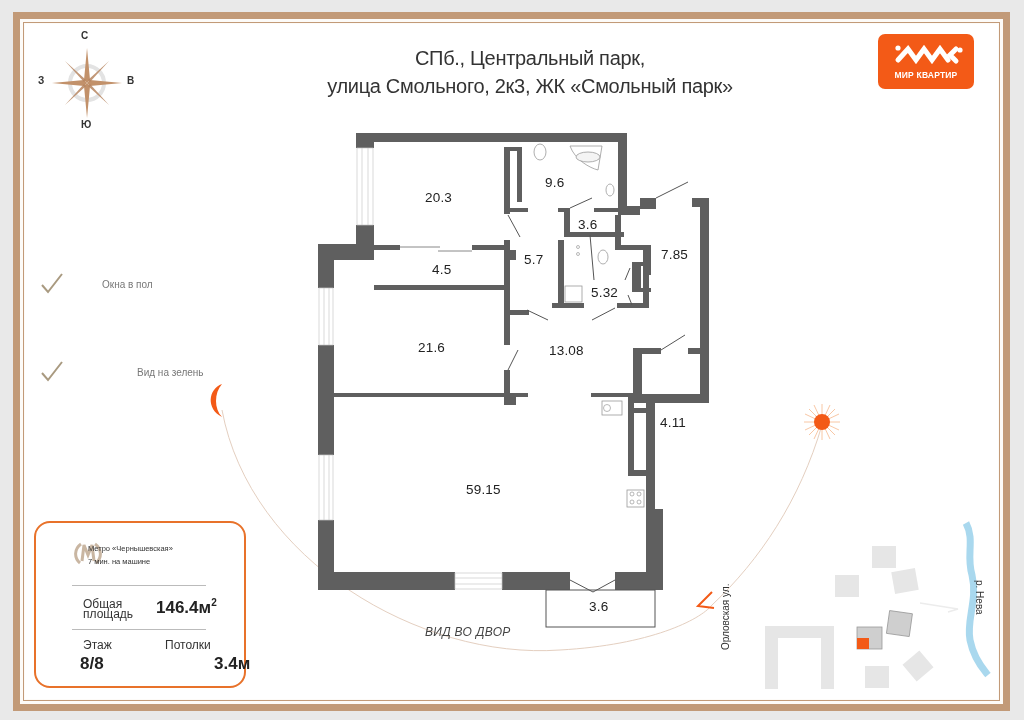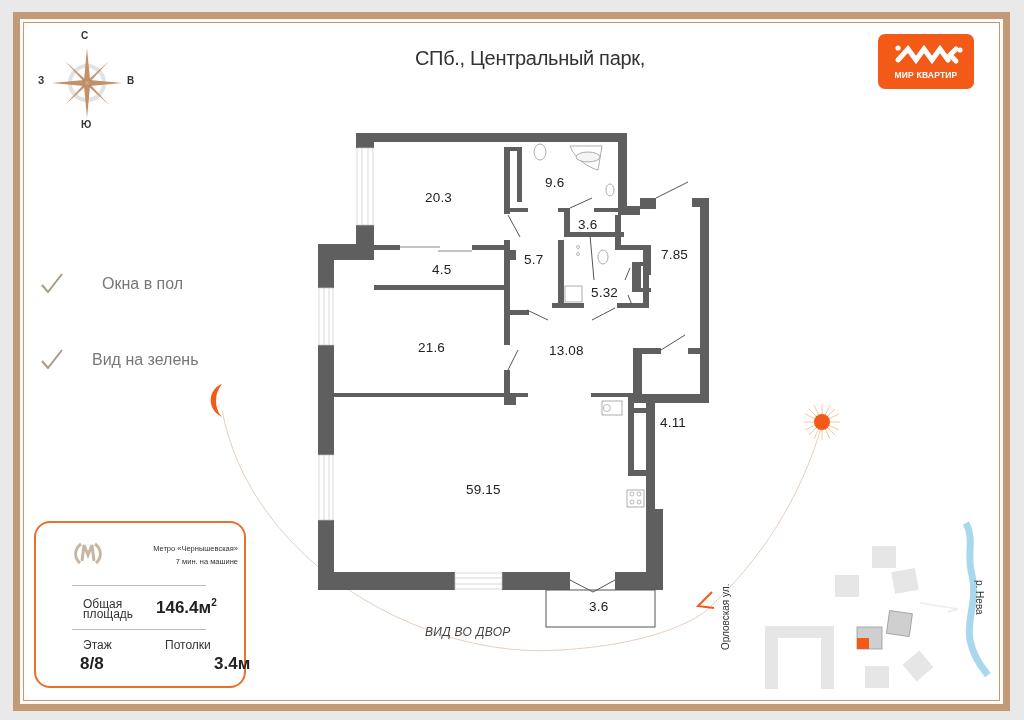--- a/index.html
+++ b/index.html
@@ -7,41 +7,42 @@
     .frame-outer { position: absolute; left: 13px; top: 12px; width: 997px; height: 699px; background: #c29a78; }
     .frame-inner1 { position: absolute; left: 20px; top: 19px; width: 983px; height: 685px; background: #fdfbf8; }
     .frame-inner2 { position: absolute; left: 23px; top: 22px; width: 977px; height: 679px; border: 1.5px solid #c29a78; box-sizing: border-box; }
     .canvas { position: absolute; left: 25px; top: 24px; width: 973px; height: 675px; background: #ffffff; }
     .title { position: absolute; left: 260px; top: 44px; width: 540px; text-align: center; color: #333; font-size: 20px; line-height: 28px; letter-spacing: -0.3px; }
     .title span { display: block; }
     .logo { position: absolute; left: 878px; top: 34px; width: 96px; height: 55px; background: #f35a17; border-radius: 7px; }
     .logo-text { position: absolute; left: 0; right: 0; bottom: 9px; text-align: center; color: #fff; font-weight: bold; font-size: 8.5px; letter-spacing: 0.2px; }
     .compass-lbl { position: absolute; font-size: 10px; font-weight: bold; color: #333; }
     .feature { position: absolute; left: 40px; display: flex; align-items: center; }
-    .feature .txt { color: #777; font-size: 16px; margin-left: 38px; }
+    .feature .txt { color: #777; font-size: 10px; margin-left: 38px; }
     .card { position: absolute; left: 34px; top: 521px; width: 212px; height: 167px; border: 2px solid #e8722a; border-radius: 16px; box-sizing: border-box; background: #fff; }
-    .metro-lines { position: absolute; left: 88px; top: 542px; width: 150px; text-align: right; font-size: 7.5px; color: #333; line-height: 13px; }
+    .metro-lines { position: absolute; left: 88px; top: 542px; width: 150px; text-align: left; font-size: 7.5px; color: #333; line-height: 13px; }
     .card-divider { position: absolute; left: 72px; width: 134px; height: 1px; background: #bbb; }
     .lbl-small { position: absolute; font-size: 12px; color: #333; line-height: 10px; }
     .big { position: absolute; font-weight: bold; color: #222; font-size: 17px; }
     .room-label { position: absolute; font-size: 13.5px; color: #222; letter-spacing: 0.2px; }
     .view-lbl { position: absolute; left: 425px; top: 625px; font-size: 12px; font-style: italic; color: #444; letter-spacing: 0.3px; }
     .street { position: absolute; left: 720px; top: 650px; font-size: 10px; color: #333; transform: rotate(-90deg); transform-origin: left top; white-space: nowrap; }
     .river-lbl { position: absolute; left: 985px; top: 580px; font-size: 10px; color: #333; transform: rotate(90deg); transform-origin: left top; white-space: nowrap; }
   </style>
 </head>
 <body>
 
 <div class="frame-outer"></div>
 <div class="frame-inner1"></div>
 <div class="frame-inner2"></div>
 <div class="canvas"></div>
 
 <div class="title">
   <span>СПб., Центральный парк,</span>
+  <span>улица Смольного, 2к3, ЖК «Смольный парк»</span>
 </div>
 
 <div class="logo">
   <svg width="96" height="40" viewBox="0 0 96 40" style="position:absolute;left:0;top:0;">
     <g stroke="#fff" stroke-width="5" stroke-linecap="round" fill="none">
       <path d="M20 26 L30 15 L38 26 L46 15 L54 26 L62 15 L70 26"></path>
       <path d="M78 15 L72 21 L78 27"></path>
     </g>
     <circle cx="20" cy="14" r="2.6" fill="#fff"></circle>
     <circle cx="82" cy="16" r="2.6" fill="#fff"></circle>
@@ -70,21 +71,21 @@
   <div class="compass-lbl" style="left:38px;top:75px;">З</div>
   <div class="compass-lbl" style="left:127px;top:75px;">В</div>
 </div>
 
 <div class="feature" style="top:272px;">
   <svg width="24" height="24" viewBox="0 0 24 24">
       <path d="M2 13 L8 20 L22 2" fill="none" stroke="#a99a80" stroke-width="2"></path>
     </svg>
   <span class="txt">Окна в пол</span>
 </div>
-<div class="feature" style="top:348px;">
+<div class="feature" style="top:360px;gap:45px;">
   <svg width="24" height="24" viewBox="0 0 24 24">
       <path d="M2 13 L8 20 L22 2" fill="none" stroke="#a99a80" stroke-width="2"></path>
     </svg>
   <span class="txt" style="margin-left:28px;">Вид на зелень</span>
 </div>
 
 <svg style="position:absolute;left:0;top:0;" width="1024" height="720" viewBox="0 0 1024 720">
   <path d="M222 410 C 250 560, 420 660, 560 650 C 650 645, 700 620, 712 605" fill="none" stroke="#e4cfc0" stroke-width="1"></path>
   <path d="M712 605 C 760 560, 800 500, 822 425" fill="none" stroke="#e4cfc0" stroke-width="1"></path>
 </svg>

